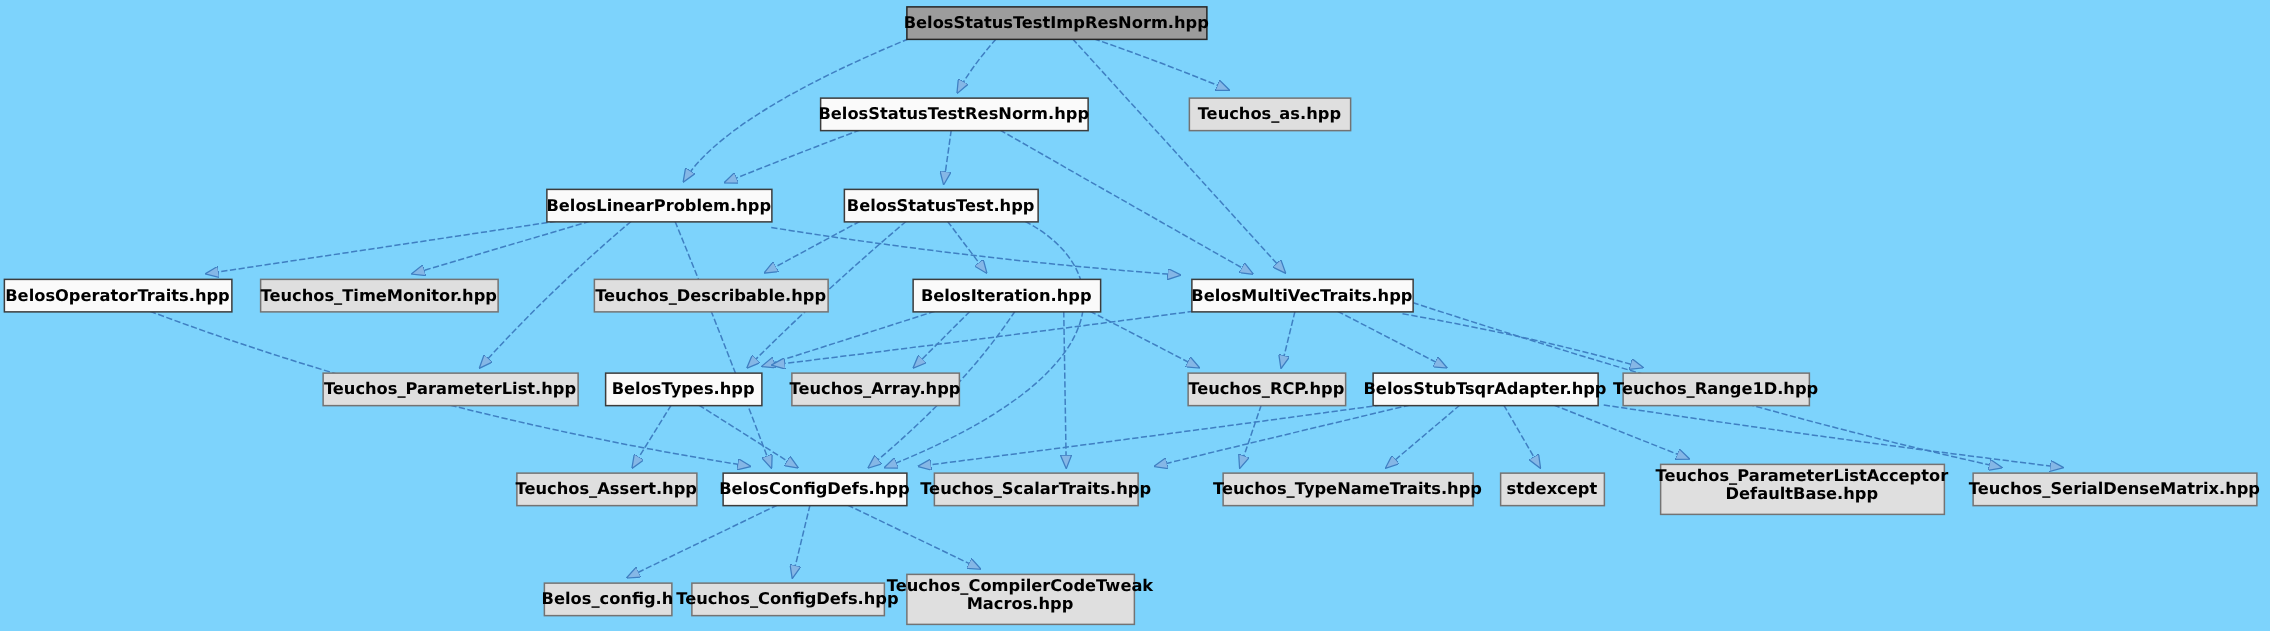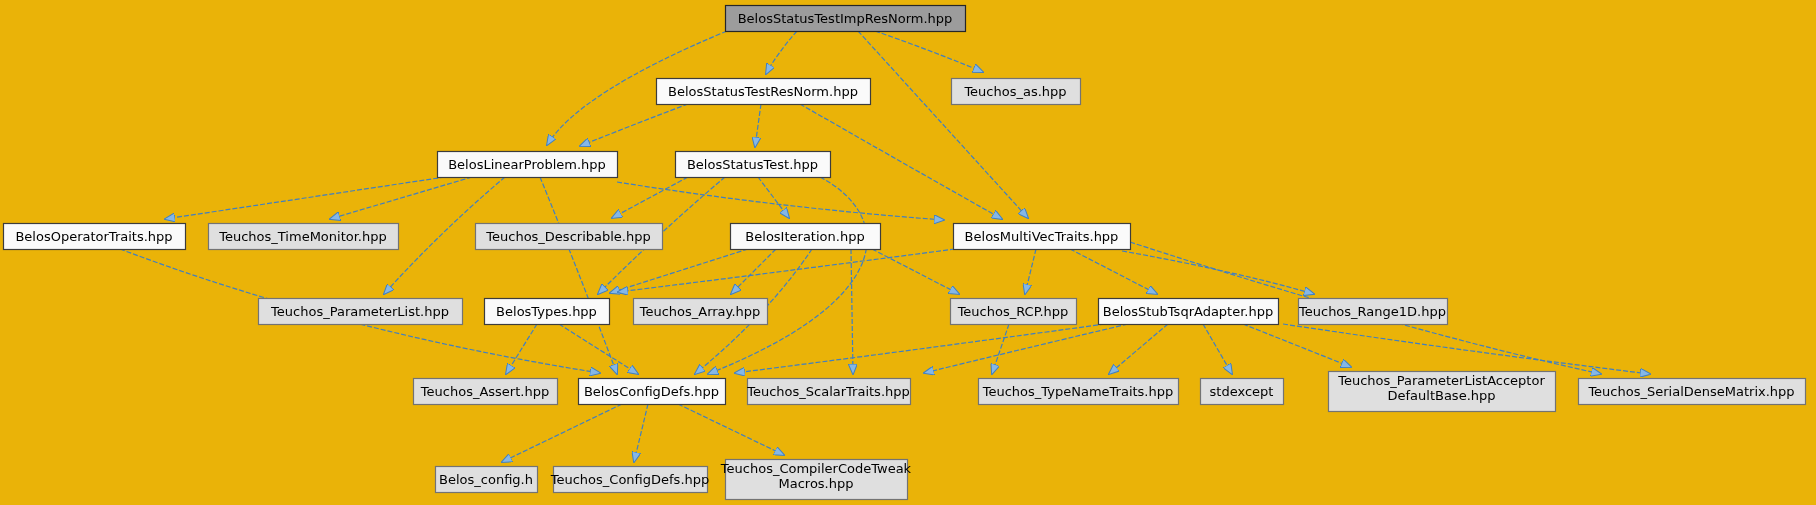--- a/index.html
+++ b/index.html
@@ -1,17 +1,17 @@
 <!DOCTYPE html>
 <html><head>
 <meta charset="utf-8">
 <style>
   html,body{margin:0;padding:0;background:#ffffff;}
-  .stage{position:relative;width:1816px;height:505px;background:#eab308;overflow:hidden;
-         font-family:"DejaVu Sans","Liberation Sans",sans-serif;}
+  .stage{position:relative;width:1816px;height:505px;background:#7dd3fc;overflow:hidden;
+         font-family:"DejaVu Sans","Liberation Sans",sans-serif;font-weight:bold;}
   svg{display:block;}
   .edge{fill:none;stroke-width:1.2px;}
   .node-rect{stroke-width:1.2px;}
   .node-label{font-size:13px;fill:#000000;text-anchor:middle;}
 </style>
 </head>
 <body>
 
 <div class="stage">
   <svg id="graph-svg" width="1816" height="505" viewBox="0 0 1816 505">

